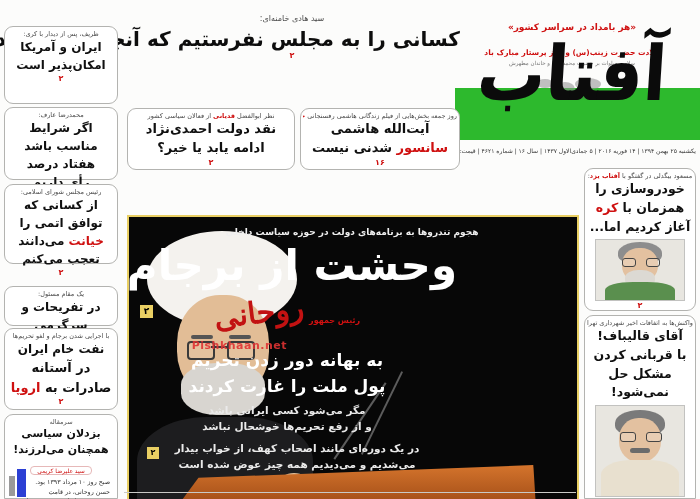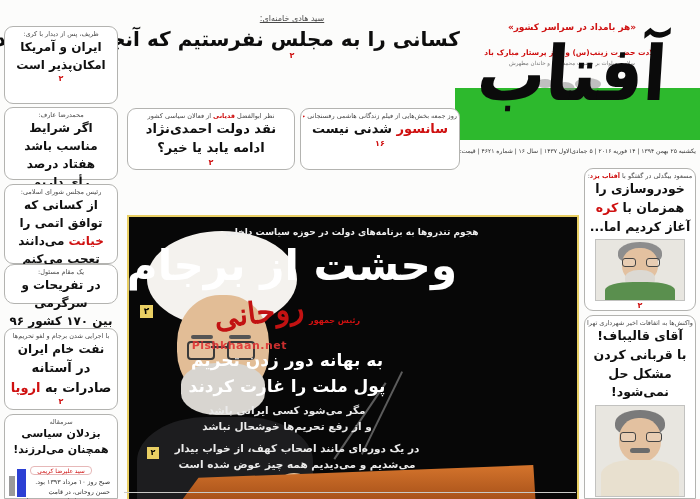--- a/index.html
+++ b/index.html
@@ -19,21 +19,21 @@
   .logo{position:absolute;top:26px;right:2px;width:252px;text-align:center;font-size:68px;font-weight:bold;color:#0b0b0b;line-height:1.4;transform:scaleY(1.12) skewX(-4deg);letter-spacing:-3px;}
   .map{position:absolute;top:76px;right:95px;width:72px;height:26px;opacity:.55;}
   .map i{position:absolute;background:#8f8f8f;border-radius:50%;}
   .map .b1{width:26px;height:12px;right:4px;top:2px;}
   .map .b2{width:20px;height:14px;right:30px;top:6px;}
   .map .b3{width:16px;height:9px;right:52px;top:3px;}
   .map-cap{position:absolute;top:17px;right:0;width:100%;text-align:center;font-size:5px;color:#666;font-style:italic;}
   .dateline{position:absolute;top:147px;right:4px;width:248px;text-align:center;font-size:6px;color:#333;white-space:nowrap;}
   
   .top-story{position:absolute;right:240px;top:14px;width:336px;text-align:center;}
-  .top-story .kicker{font-size:8px;text-decoration:underline;}
+  .top-story .kicker{font-size:8px;}
   .top-story .hl{font-size:20px;font-weight:bold;color:#0d0d0d;white-space:nowrap;margin-top:3px;}
   .top-story .sub{font-size:10px;font-weight:bold;color:#2b2b2b;margin-top:7px;}
   
   .sub-l{right:405px;top:108px;width:168px;height:62px;}
   .sub-r{right:240px;top:108px;width:160px;height:62px;}
   .sub-l .t,.sub-r .t{font-size:13px;line-height:1.45;}
   .kicker .red{font-weight:bold;}
   
   .mainbox{position:absolute;right:121px;top:176px;width:452px;height:310px;background:#070707;border:2px solid var(--gold-frame,#e9cf63);box-sizing:border-box;overflow:hidden;margin-top:39px;}
   .mb-kicker{position:absolute;top:10px;right:70px;width:310px;text-align:center;font-size:9px;color:#efefef;font-weight:bold;}
@@ -60,21 +60,21 @@
   .robe{position:absolute;left:8px;top:200px;width:176px;height:110px;background:#1d1d1f;border-radius:40% 40% 0 0;}
   .podium{position:absolute;left:36px;bottom:0;width:372px;height:58px;background:linear-gradient(#d4742c,#8a3a0e);clip-path:polygon(0% 100%,9% 22%,99% 0%,100% 100%);}
   .mic{position:absolute;width:2px;height:92px;background:#5c5c5c;}
   .mic.m1{left:230px;top:158px;transform:rotate(34deg);}
   .mic.m2{left:252px;top:150px;transform:rotate(26deg);}
   .hand{position:absolute;left:150px;top:256px;width:30px;height:20px;background:#e2bd96;border-radius:50%;}
   
   .lc{right:582px;width:114px;}
   .lc .t{font-size:12px;line-height:1.5;}
   .box-a{top:26px;height:78px;} .box-b{top:107px;height:73px;} .box-c{top:184px;height:80px;}
-  .box-d{top:264px;height:40px;border-radius:10px;} .box-e{top:328px;height:82px;}
+  .box-d{top:286px;height:40px;} .box-e{top:328px;height:82px;}
   .box-f{top:414px;height:85px;border-radius:9px 9px 0 0;}
   .ed-label{font-size:6.5px;color:#555;letter-spacing:1px;}
   .ed-title{font-size:11px;font-weight:bold;color:#101010;line-height:1.45;}
   .ed-author{display:inline-block;font-size:6px;color:var(--accent-red,#cf1111);border:1px solid #e6b8b8;border-radius:4px;padding:0 6px;margin:2px 0;}
   .ed-body{font-size:6.3px;color:#333;line-height:1.55;text-align:justify;padding:0 5px;}
   
   .rc{right:4px;width:112px;}
   .rc .t{font-size:12.5px;line-height:1.5;}
   .box-r1{top:168px;height:143px;} .box-r2{top:315px;height:184px;border-radius:9px 9px 0 0;}
   .photo{position:relative;margin:3px auto 1px;border:1px solid #c2c2c0;background:#e8e6e0;overflow:hidden;}
@@ -117,20 +117,21 @@
 
   <section class="box sub-l">
     <div class="kicker"><span>نظر ابوالفضل </span><span class="red">قدیانی</span><span> از فعالان سیاسی کشور</span></div>
     <div class="t">نقد دولت احمدی‌نژاد</div>
     <div class="t">ادامه یابد یا خیر؟</div>
     <span class="ref">۲</span>
   </section>
 
   <section class="box sub-r">
     <div class="kicker"><span>روز جمعه بخش‌هایی از فیلم زندگانی هاشمی رفسنجانی </span><span class="red">حذف</span></div>
+    <div class="t">آیت‌الله هاشمی</div>
     <div class="t"><span class="red">سانسور</span><span> شدنی نیست</span></div>
     <span class="ref">۱۶</span>
   </section>
 
   <section class="mainbox">
     <div class="fig">
       <div class="robe"></div>
       <div class="turban"></div>
       <div class="face"></div>
       <div class="brow r"></div>

